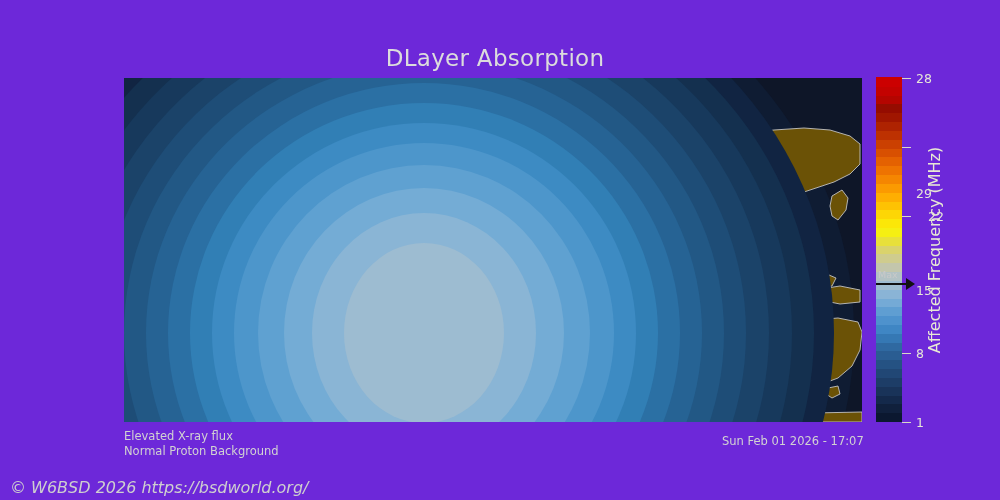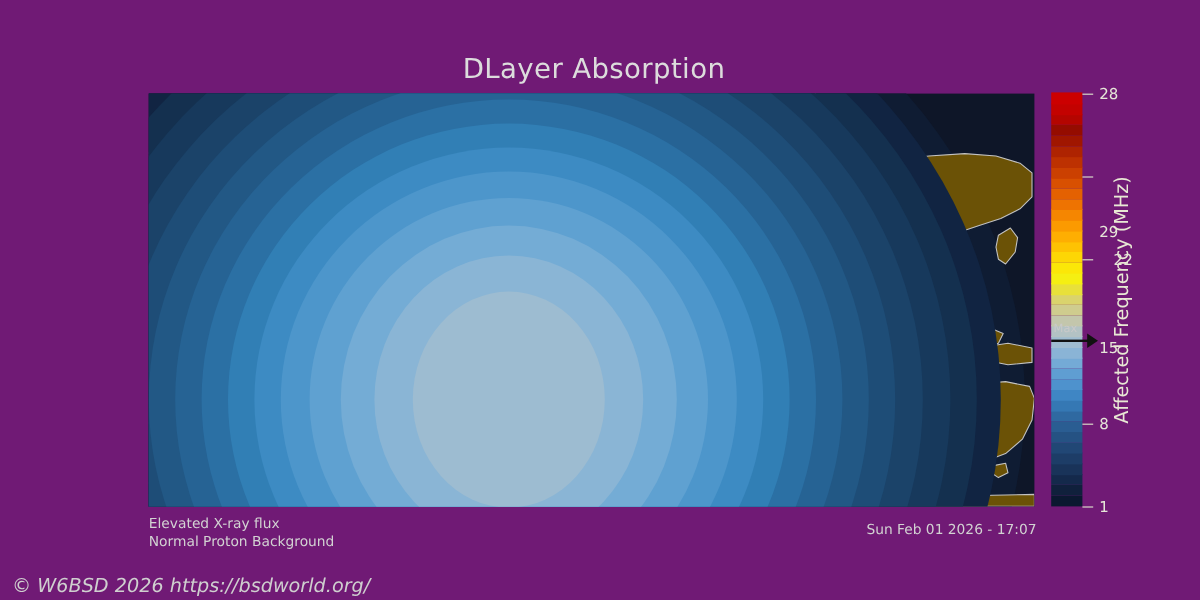--- a/index.html
+++ b/index.html
@@ -1,19 +1,19 @@
 <!DOCTYPE html>
 <html><head>
 <meta charset="utf-8">
 <title>DLayer Absorption</title>
 <style>
   html,body{margin:0;padding:0;background:#0d0d0d;}
   body{width:1000px;height:500px;overflow:hidden;
        font-family:"DejaVu Sans","Liberation Sans",sans-serif;}
-  #root{position:relative;width:1000px;height:500px;background:#701a75;}
+  #root{position:relative;width:1000px;height:500px;background:#6d28d9;}
 
   
   .title{
     position:absolute;left:0;top:45px;width:990px;text-align:center;
     color:#dcdcdc;font-size:23px;letter-spacing:.3px;
   }
 
   
   .map-frame{
     position:absolute;left:124px;top:78px;width:738px;height:344px;

